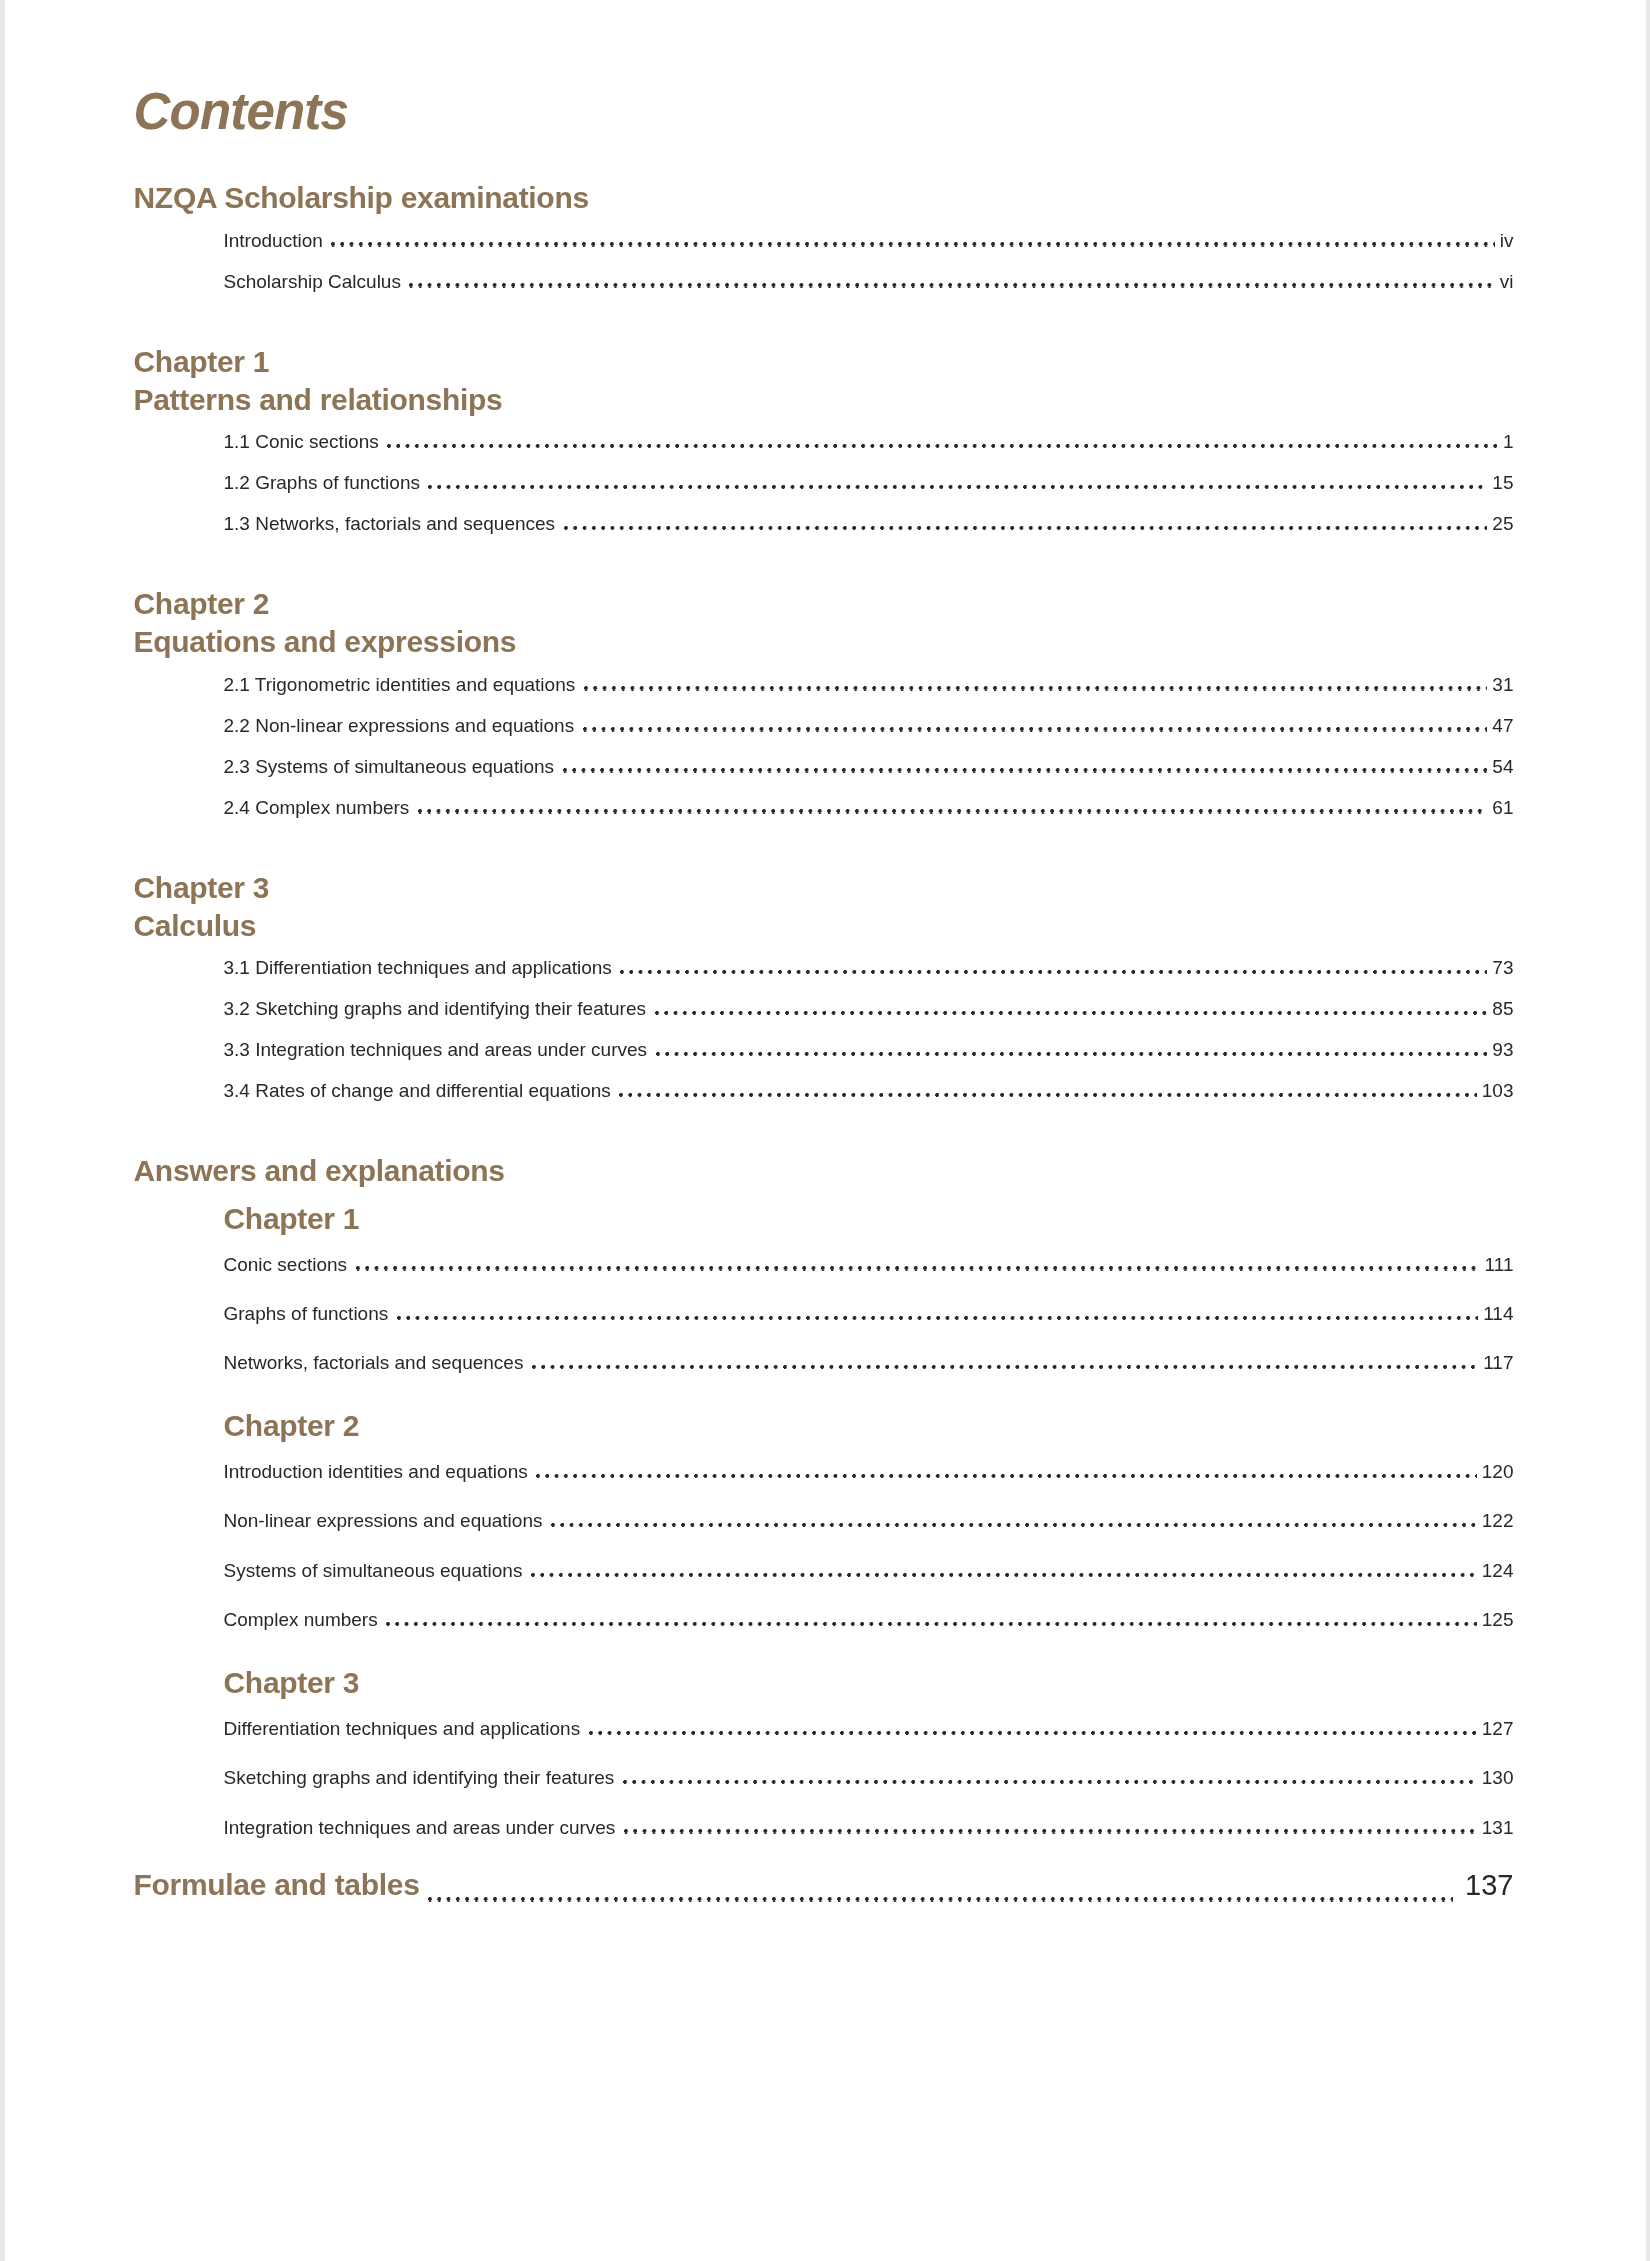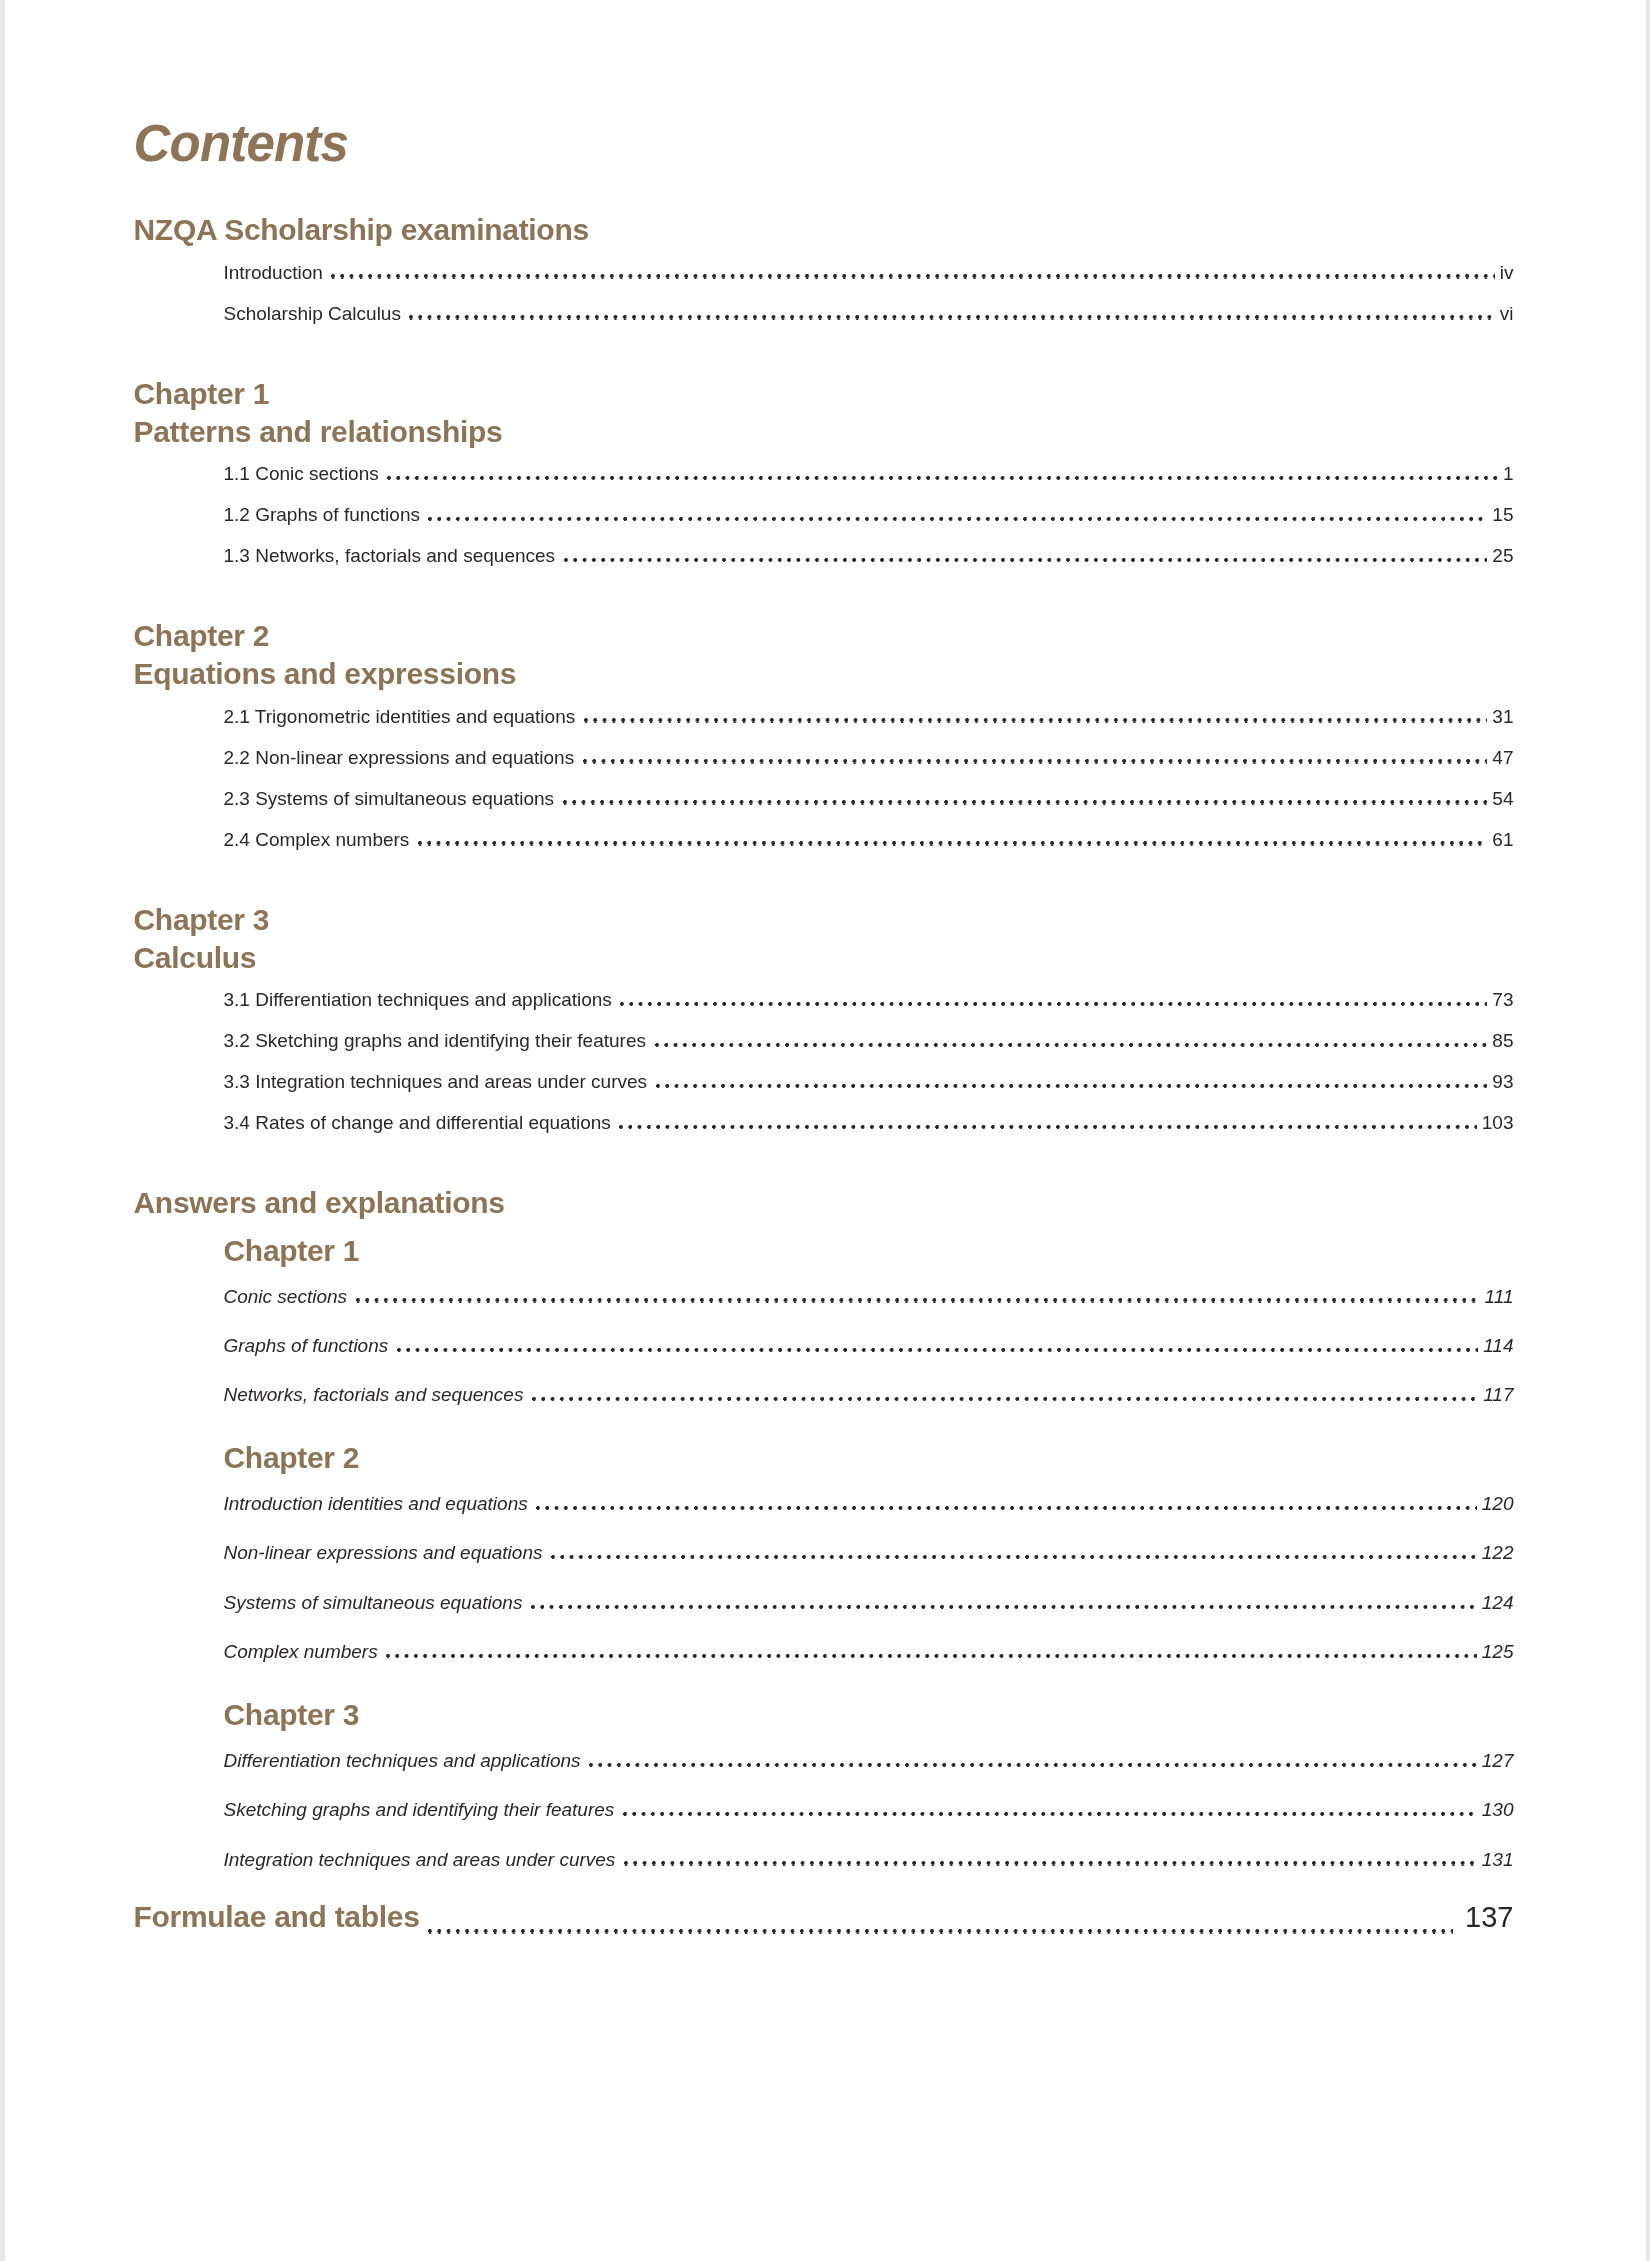--- a/index.html
+++ b/index.html
@@ -9,21 +9,21 @@
   }
   *{box-sizing:border-box;}
   html,body{margin:0;padding:0;background:#e8e8e8;}
   body{font-family:"Liberation Sans", sans-serif;}
   .page{
     position:relative;
     width:1641px;
     height:2261px;
     margin:0 auto;
     background:var(--bg);
-    padding:120px 132px 0 129px;
+    padding:88px 132px 0 129px;
     overflow:hidden;
   }
   .title{
     margin:0 0 44px 0;
     font-size:51px;
     line-height:47px;
     font-weight:700;
     font-style:italic;
     letter-spacing:-0.8px;
     color:var(--brown);
@@ -62,21 +62,21 @@
   .group{margin-top:32px;}
   .group.first{margin-top:12px;}
   .group-heading{
     margin:0 0 13.6px 90px;
     font-size:30px;
     line-height:34px;
     font-weight:700;
     letter-spacing:-0.3px;
     color:var(--brown);
   }
-  .arow{margin-bottom:20.4px;font-style:italic;}
+  .arow{margin-bottom:20.4px;}
   
   .footer-row{
     display:flex;
     align-items:flex-end;
     margin-top:26px;
     font-size:29px;
     line-height:34px;
     color:var(--ink);
   }
   .footer-row .flabel{

